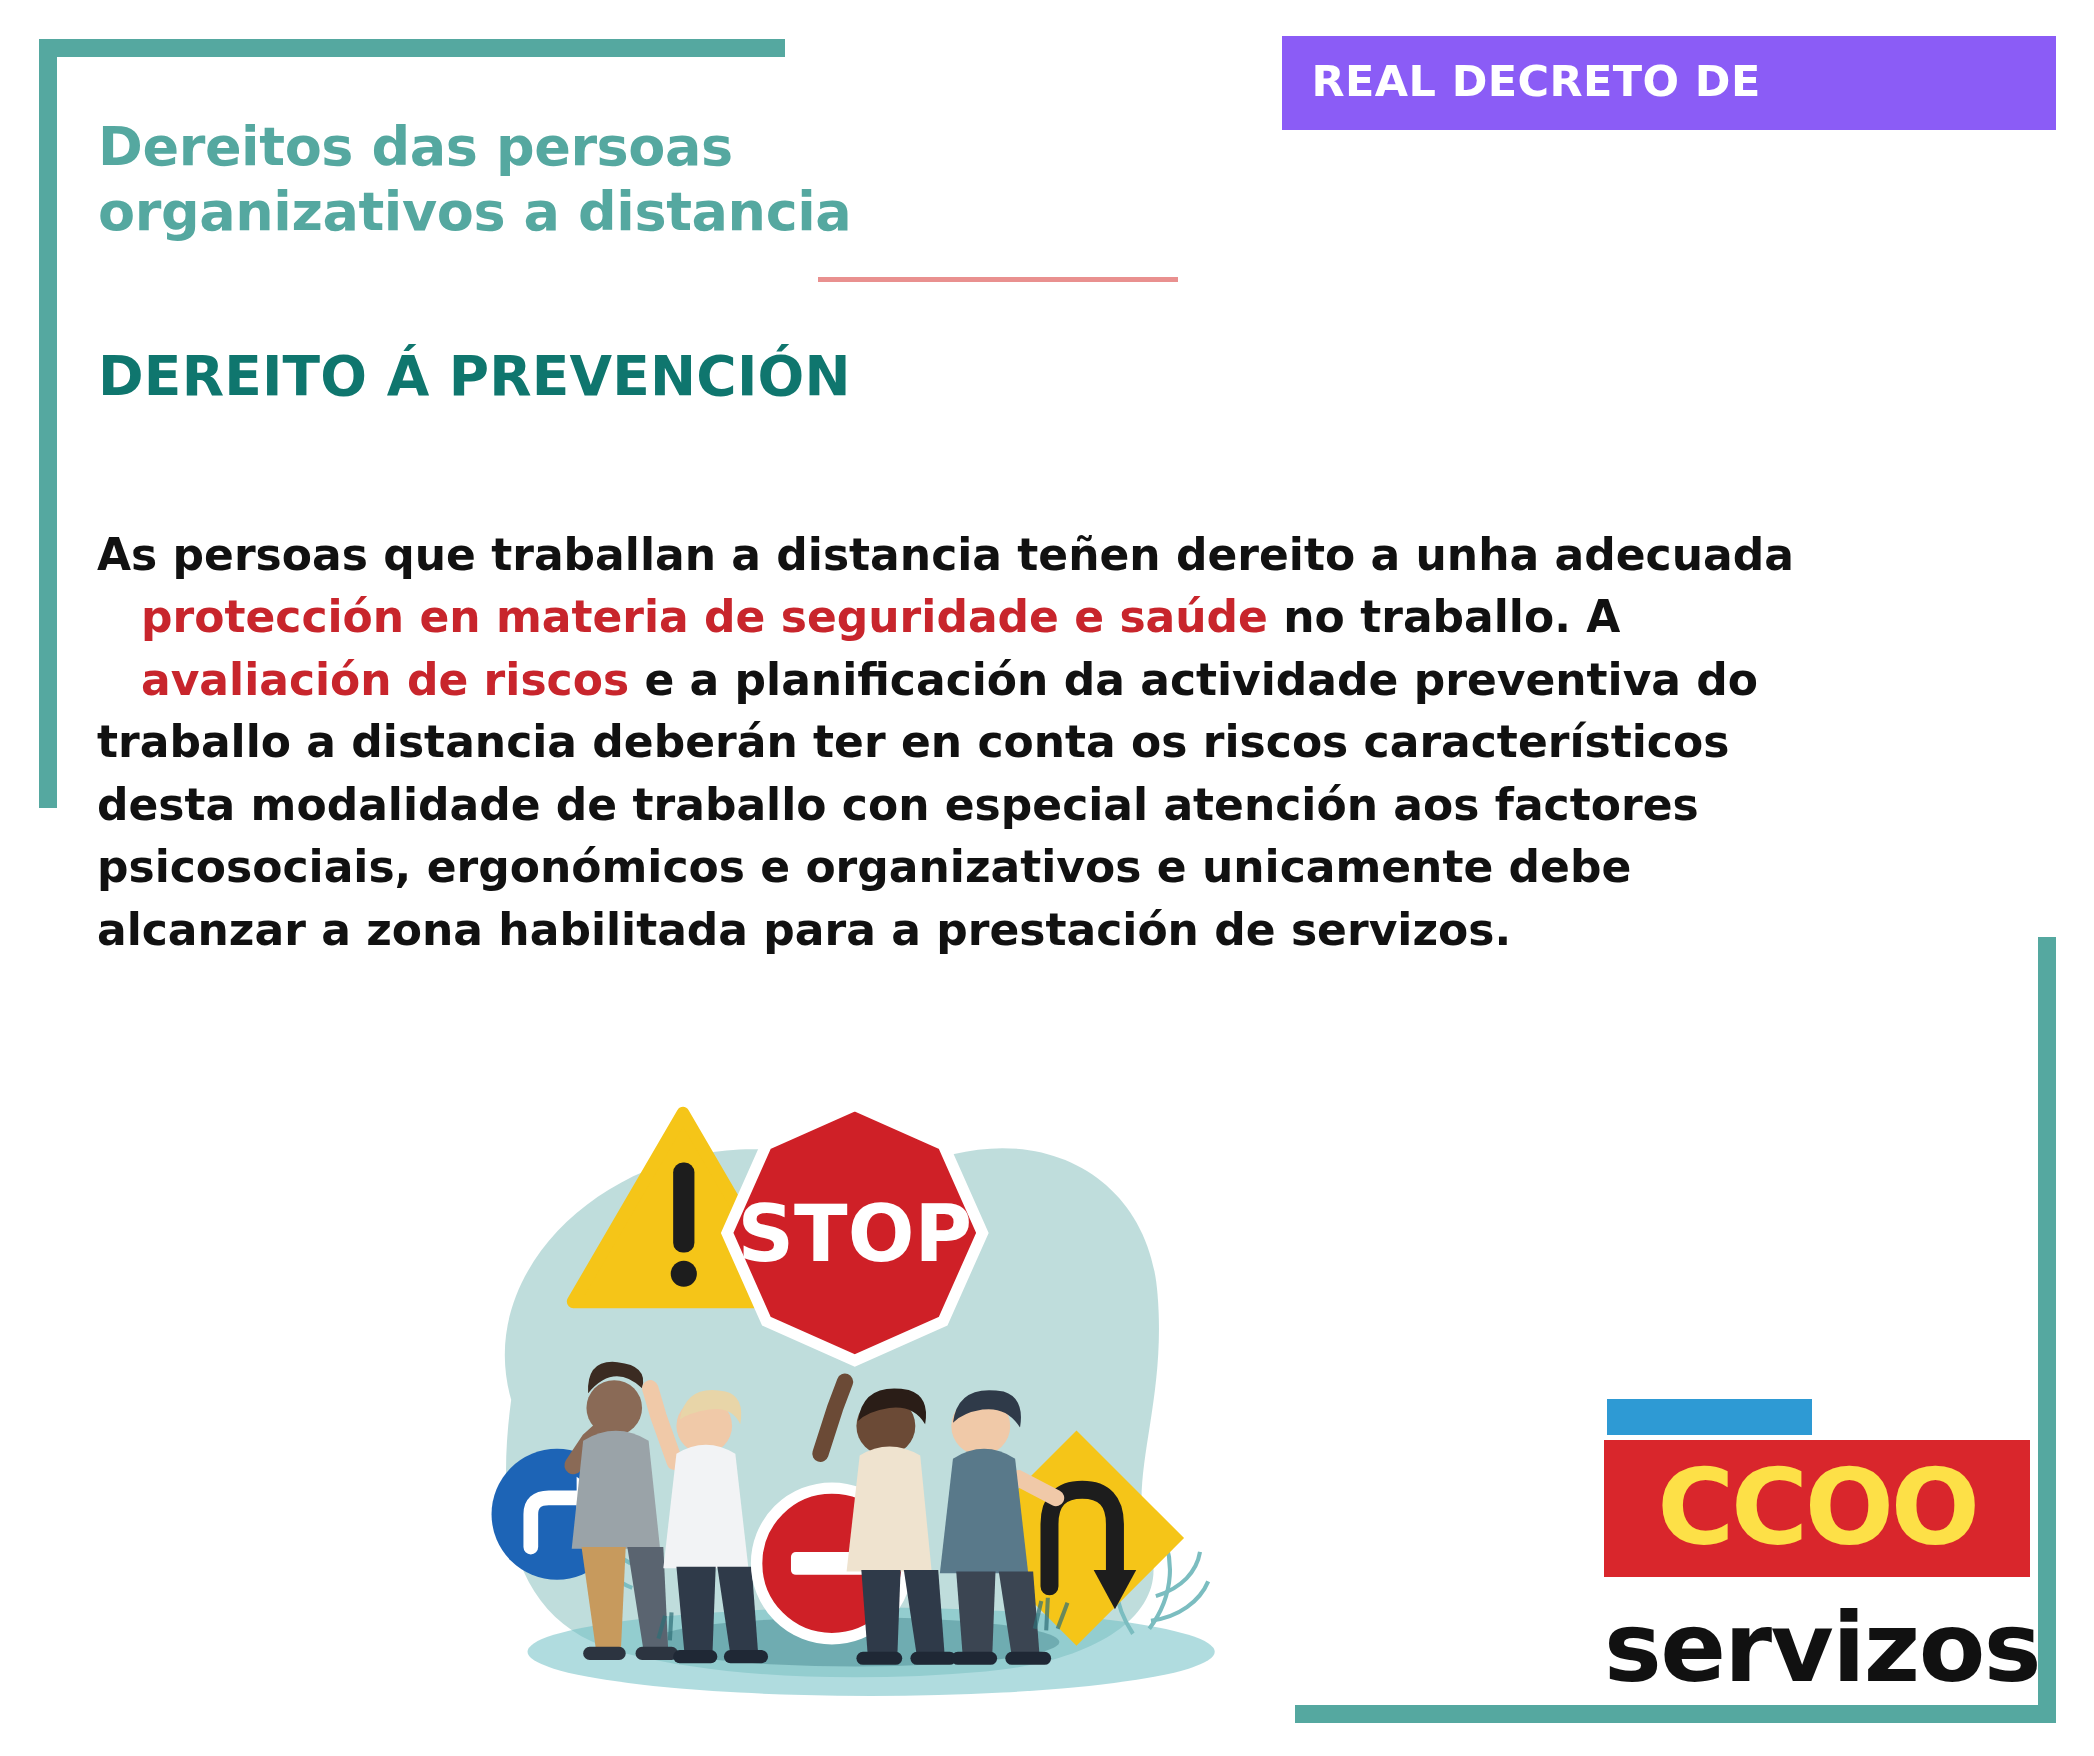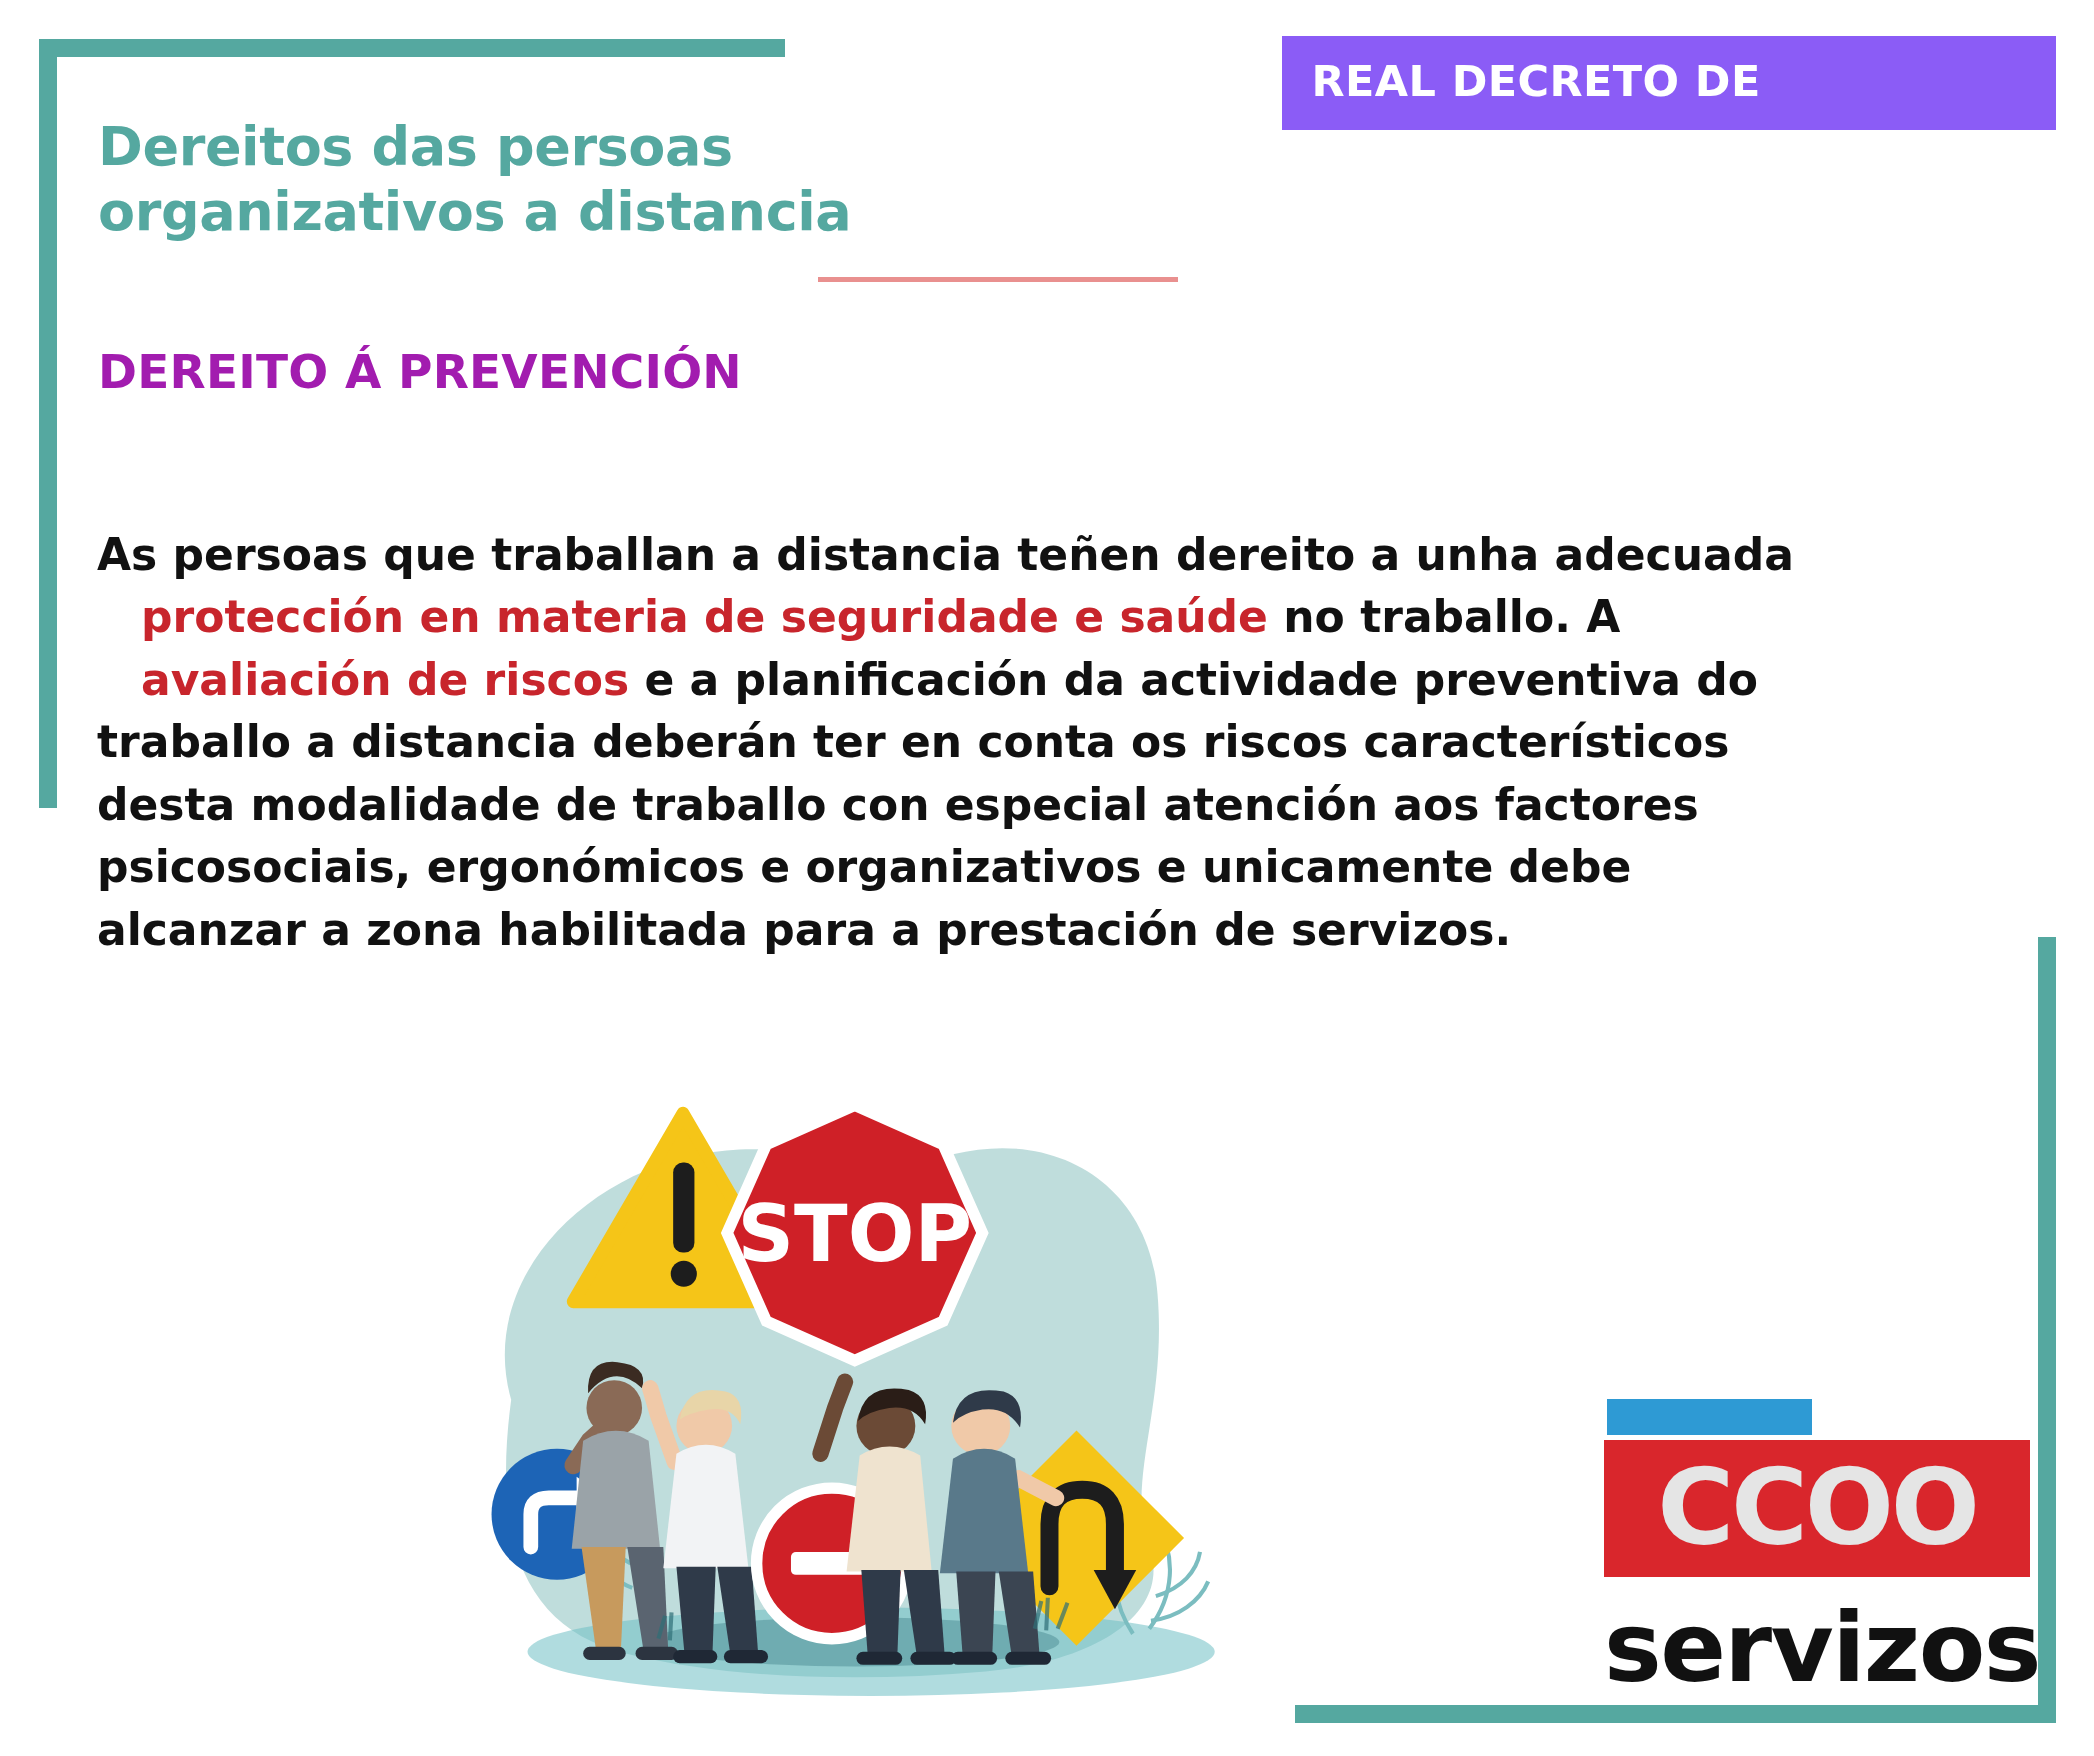--- a/index.html
+++ b/index.html
@@ -73,22 +73,22 @@
     width: 360px;
     height: 4.9px;
     background: #e9908f;
   }
 
   .subtitle {
     position: absolute;
     left: 98px;
     top: 344px;
     width: 1146px;
-    color: #a21caf;
-    font-size: 47px;
+    color: #0f766e;
+    font-size: 55px;
     font-weight: 800;
     line-height: 1.18;
     letter-spacing: 0.2px;
   }
 
   .body-text {
     position: absolute;
     left: 97px;
     top: 524px;
     width: 1718px;
@@ -137,21 +137,21 @@
     position: absolute;
     left: 11.5px;
     top: 13px;
     right: 11.5px;
     bottom: 13px;
     display: flex;
     align-items: center;
     justify-content: center;
   }
   .logo-letters {
-    color: #e5e5e5;
+    color: #fde047;
     font-family: "DejaVu Sans", sans-serif;
     font-weight: 800;
     font-size: 105px;
     letter-spacing: -3.3px;
     line-height: 1;
     -webkit-text-stroke: 0px;
   }
   .logo-word {
     margin-top: 22px;
     color: #111111;

